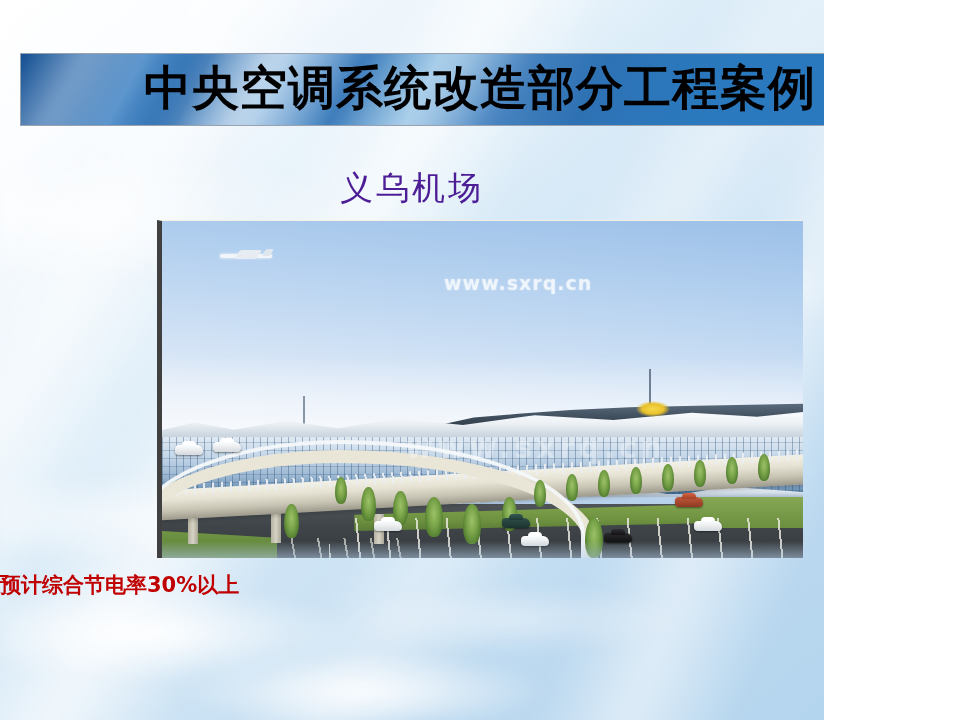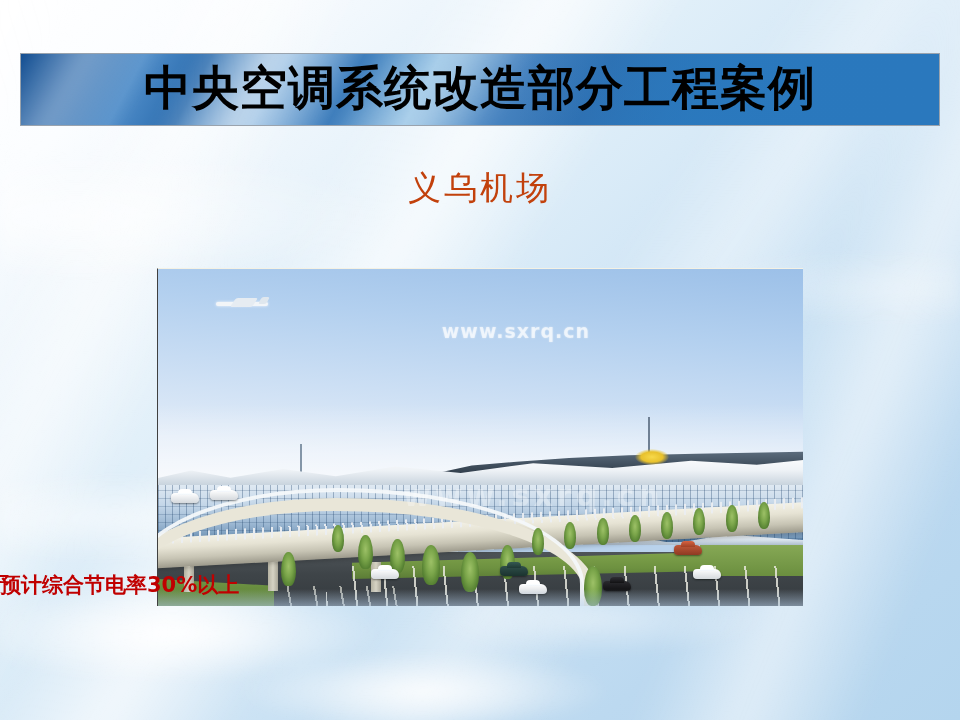--- a/index.html
+++ b/index.html
@@ -7,21 +7,21 @@
     padding: 0;
     width: 960px;
     height: 720px;
     overflow: hidden;
     font-family: "DejaVu Sans", "Liberation Sans", sans-serif;
   }
 
   
   #slide {
     position: relative;
-    width: 960px;
+    width: 824px;
     height: 720px;
     overflow: hidden;
     background: #cfe4f5;
   }
 
   
   .bg-base {
     position: absolute;
     inset: 0;
     background:
@@ -123,37 +123,36 @@
   
   #subtitle {
     position: absolute;
     left: 0;
     right: 0;
     top: 166px;
     text-align: center;
     font-family: "DejaVu Sans", "Liberation Sans", sans-serif;
     font-size: 33px;
     font-weight: 400;
-    color: #c2410c;
+    color: #4c1d95;
     letter-spacing: 3px;
   }
 
   
   #photo-frame {
     position: absolute;
     left: 157px;
     top: 220px;
     width: 646px;
     height: 338px;
     overflow: hidden;
-    border-left: 1px solid #404040;
+    border-left: 5px solid #404040;
     border-top: 1px solid #f4f1e4;
     box-sizing: border-box;
     background: #b9d2ec;
-    margin-top: 48px;
   }
   .ph { position: absolute; }
 
   
   .ph-sky {
     left: 0; top: 0; width: 100%; height: 68%;
     background: linear-gradient(185deg, #9cc0e8 0%, #b3d0ef 28%, #ccdff4 55%, #e2ecf8 78%, #eef3fa 100%);
   }
   .ph-haze {
     left: 0; top: 40%; width: 100%; height: 32%;

